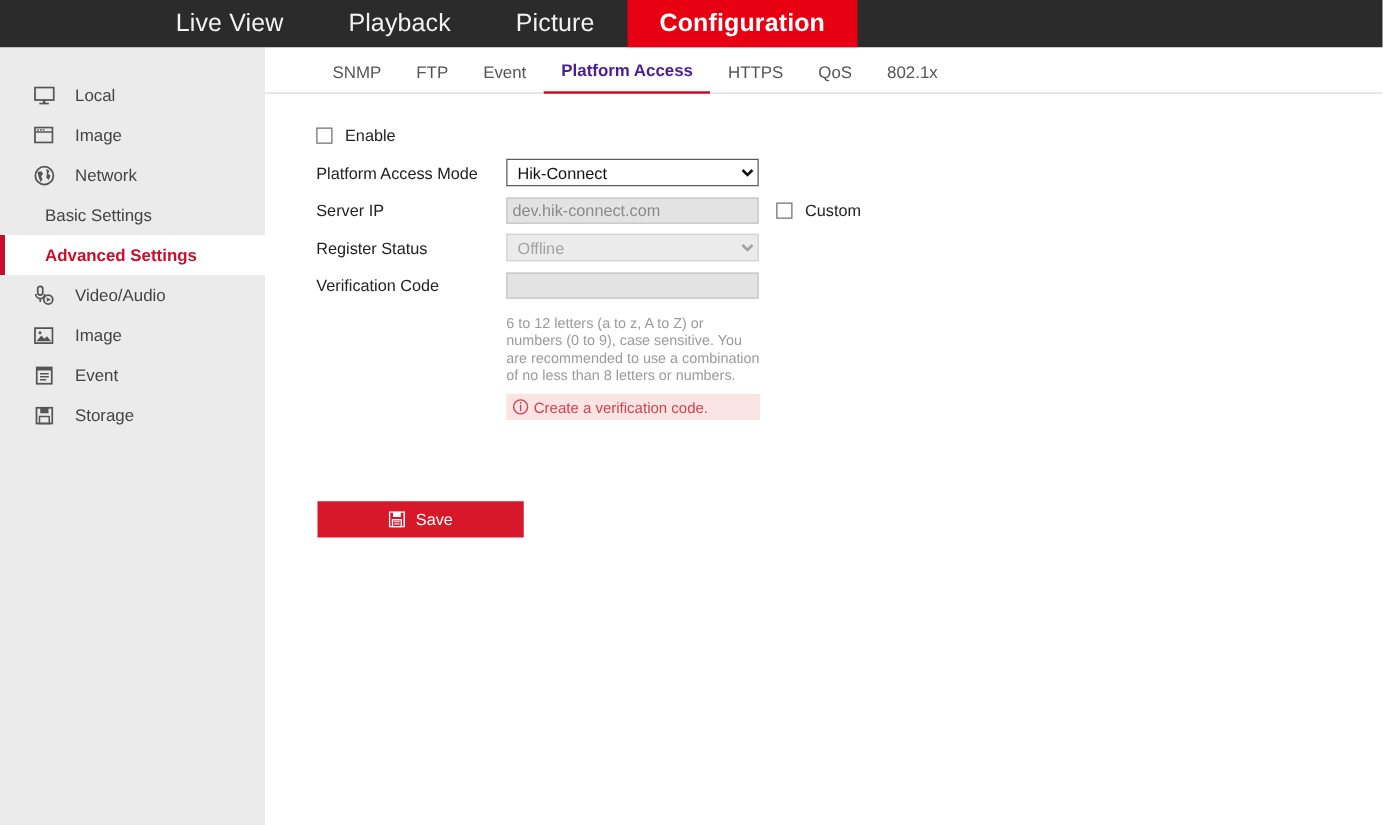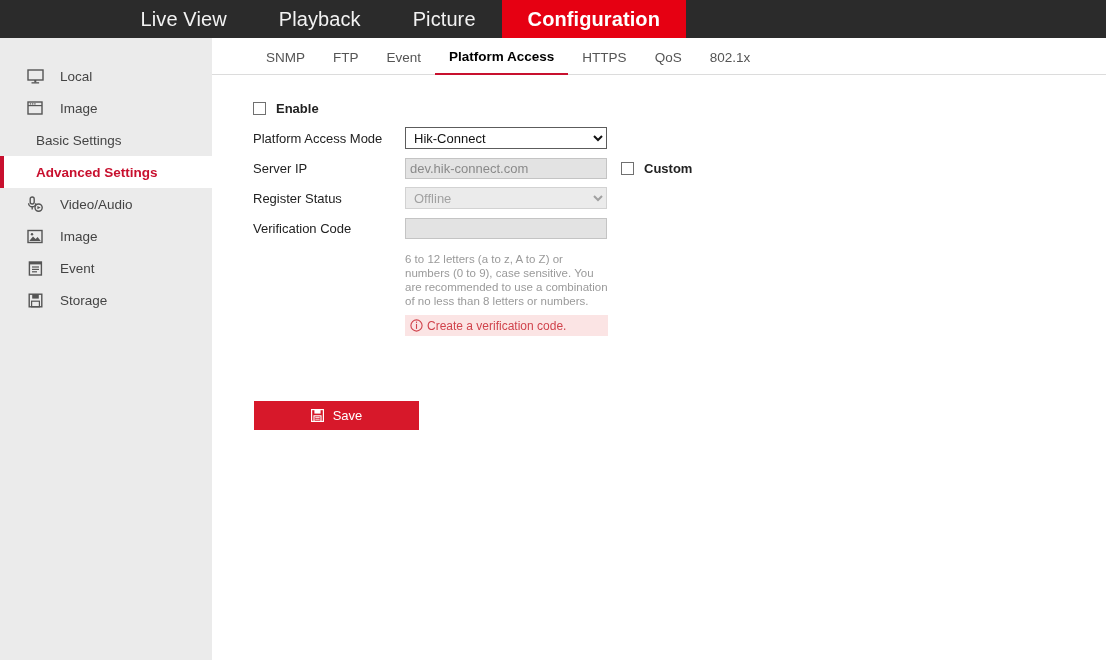--- a/index.html
+++ b/index.html
@@ -87,21 +87,21 @@
   }
   .ctab {
     font-size: 13.5px;
     color: #555555;
     padding: 0 14px 9px 14px;
     cursor: pointer;
     white-space: nowrap;
     position: relative;
   }
   .ctab.active {
-    color: #000000;
+    color: #4c1d95;
     font-weight: bold;
     border-bottom: 2px solid #c8102e;
     margin-bottom: -1px;
   }
 
   
   #form { position: relative; padding-top: 18px; }
   .row {
     display: flex; align-items: center;
     height: 30px;
@@ -117,21 +117,20 @@
     width: 13px; height: 13px;
     border: 1px solid #707070;
     background: #ffffff;
     flex: none;
     cursor: pointer;
   }
   .cb-label {
     font-size: 13px;
     color: #222222;
     margin-left: 10px;
-    font-weight: bold;
   }
 
   select.fld, input.fld {
     width: 202px; height: 21px;
     font-family: "Liberation Sans", sans-serif;
     font-size: 13px;
     padding: 0 4px;
   }
   select.fld {
     border: 1px solid #5c5c5c;
@@ -228,20 +227,30 @@
         <rect x="1" y="1" width="14" height="12" fill="none" stroke="#555" stroke-width="1.4"></rect>
         <line x1="1" y1="4.6" x2="15" y2="4.6" stroke="#555" stroke-width="1.2"></line>
         <rect x="2.8" y="2.3" width="1.4" height="1.2" fill="#555"></rect>
         <rect x="5" y="2.3" width="1.4" height="1.2" fill="#555"></rect>
         <rect x="7.2" y="2.3" width="1.4" height="1.2" fill="#555"></rect>
       </svg>
     </span>
     <span>Image</span>
   </div>
 
+  <div class="side-item">
+    <span class="ico">
+      <svg width="17" height="17" viewBox="0 0 17 17">
+        <circle cx="8.5" cy="8.5" r="7.2" fill="none" stroke="#555" stroke-width="1.4"></circle>
+        <path d="M3 5.5 L6 5 L7.5 7 L6 9 L7 11.5 L5.5 13.5 L4 10 Z" fill="#555"></path>
+        <path d="M10 3 L12.5 4.5 L11.5 7 L13.5 8.5 L12 12 L10 10 L10.5 7 Z" fill="#555"></path>
+      </svg>
+    </span>
+    <span>Network</span>
+  </div>
 
   <div class="side-item sub">
     <span>Basic Settings</span>
   </div>
 
   <div class="side-item sub active">
     <span>Advanced Settings</span>
   </div>
 
   <div class="side-item">

